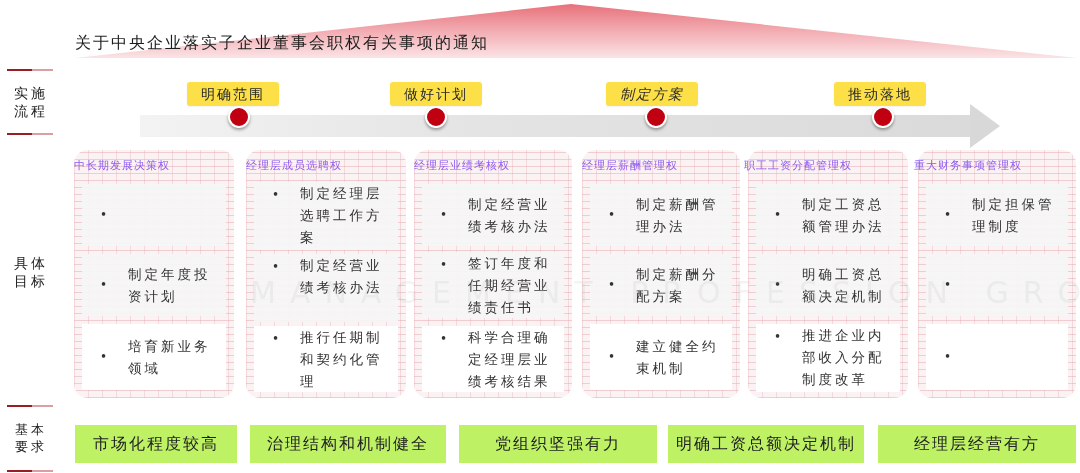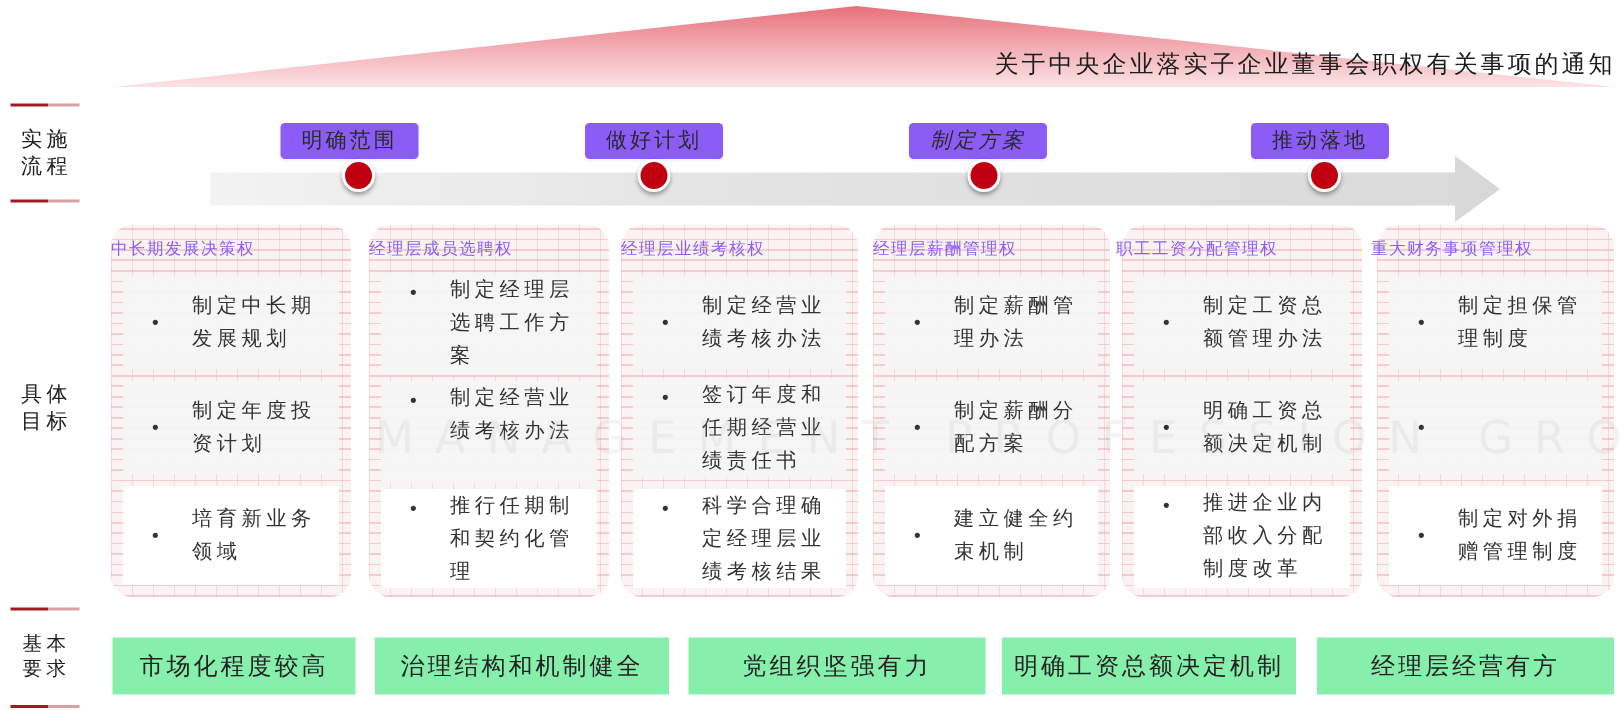--- a/index.html
+++ b/index.html
@@ -11,21 +11,21 @@
   }
   .abs { position: absolute; }
 
   
   #title-tri {
     left: 75px; top: 4px; width: 1002px; height: 54px;
     clip-path: polygon(0% 100%, 49.5% 0%, 100% 100%);
     background: linear-gradient(180deg, #e8707a 0%, #f1a7ad 45%, #fbe3e5 100%);
   }
   #title-text {
-    left: 75px; top: 33px; width: 1002px; text-align: right;
+    left: 75px; top: 33px; width: 1002px; text-align: left;
     font-size: 16px; letter-spacing: 2px; color: #1d1d1d;
   }
 
   
   .side-label {
     left: 6px; width: 50px; font-size: 14px; line-height: 18px;
     letter-spacing: 3px; text-align: center; color: #222;
   }
   .side-line {
     left: 7px; width: 46px; height: 2px;
@@ -37,21 +37,21 @@
     left: 140px; top: 115px; width: 832px; height: 22px;
     background: linear-gradient(90deg, #f3f3f3 0%, #e4e4e4 40%, #dadada 100%);
   }
   #arrow-head {
     left: 970px; top: 104px; width: 30px; height: 44px;
     background: #d8d8d8;
     clip-path: polygon(0 0, 100% 50%, 0 100%);
   }
   .step-label {
     top: 82px; height: 24px; padding: 0 14px; line-height: 24px;
-    background: #8b5cf6; border-radius: 3px;
+    background: #fde047; border-radius: 3px;
     font-size: 14px; letter-spacing: 2px; color: #2a2a2a;
     box-shadow: 0 1px 2px rgba(0,0,0,0.06);
   }
   .step-dot {
     top: 106px; width: 18px; height: 18px; border-radius: 50%;
     background: #c00010; border: 2px solid #ffffff;
     box-shadow: 0 2px 3px rgba(0,0,0,0.35);
   }
 
   
@@ -78,21 +78,21 @@
   .card .txt { margin-left: 24px; }
 
   
   #watermark {
     left: 250px; top: 275px; width: 820px; font-size: 30px; letter-spacing: 14px;
     color: rgba(190,190,190,0.18); font-family: "DejaVu Sans", sans-serif; white-space: nowrap;
   }
 
   
   .req {
-    top: 425px; height: 38px; line-height: 38px; background: #86efac;
+    top: 425px; height: 38px; line-height: 38px; background: #bef264;
     text-align: center; font-size: 16px; letter-spacing: 2px; color: #222;
   }
 </style>
 </head>
 <body>
 
 <div class="abs" id="title-tri"></div>
 <div class="abs" id="title-text">关于中央企业落实子企业董事会职权有关事项的通知</div>
 
 <div class="abs side-line" style="top:69px;"></div>
@@ -126,21 +126,20 @@
 <div class="abs step-label" style="left:606px;font-style:italic;">制定方案</div>
 <div class="abs step-dot" style="left:645px;"></div>
 
 <div class="abs step-label" style="left:834px;">推动落地</div>
 <div class="abs step-dot" style="left:872px;"></div>
 
 <div class="abs col" style="left:74px; width:160px;"></div>
 <div class="abs col-title" style="left:74px; width:160px;">中长期发展决策权</div>
 <div class="abs card" style="left:82px; top:184px; width:144px; height:62px;">
   <span class="bullet">•</span>
-  <span class="txt">制定中长期发展规划</span>
 </div>
 <div class="abs card" style="left:82px; top:254px; width:144px; height:62px;">
   <span class="bullet">•</span>
   <span class="txt">制定年度投资计划</span>
 </div>
 <div class="abs card" style="left:82px; top:324px; width:144px; height:66px; background:#fff;">
   <span class="bullet">•</span>
   <span class="txt">培育新业务领域</span>
 </div>
 
@@ -208,21 +207,20 @@
 <div class="abs col-title" style="left:914px; width:166px;">重大财务事项管理权</div>
 <div class="abs card" style="left:926px; top:184px; width:142px; height:62px;">
   <span class="bullet">•</span>
   <span class="txt">制定担保管理制度</span>
 </div>
 <div class="abs card" style="left:926px; top:254px; width:142px; height:62px;">
   <span class="bullet">•</span>
 </div>
 <div class="abs card" style="left:926px; top:324px; width:142px; height:66px; background:#fff;">
   <span class="bullet">•</span>
-  <span class="txt">制定对外捐赠管理制度</span>
 </div>
 
 <div class="abs" id="watermark">MANAGEMENT PROFESSION GROUP</div>
 
 <div class="abs req" style="left:75px; width:162px;">市场化程度较高</div>
 <div class="abs req" style="left:250px; width:196px;">治理结构和机制健全</div>
 <div class="abs req" style="left:459px; width:198px;">党组织坚强有力</div>
 <div class="abs req" style="left:668px; width:196px;">明确工资总额决定机制</div>
 <div class="abs req" style="left:878px; width:198px;">经理层经营有方</div>
 

